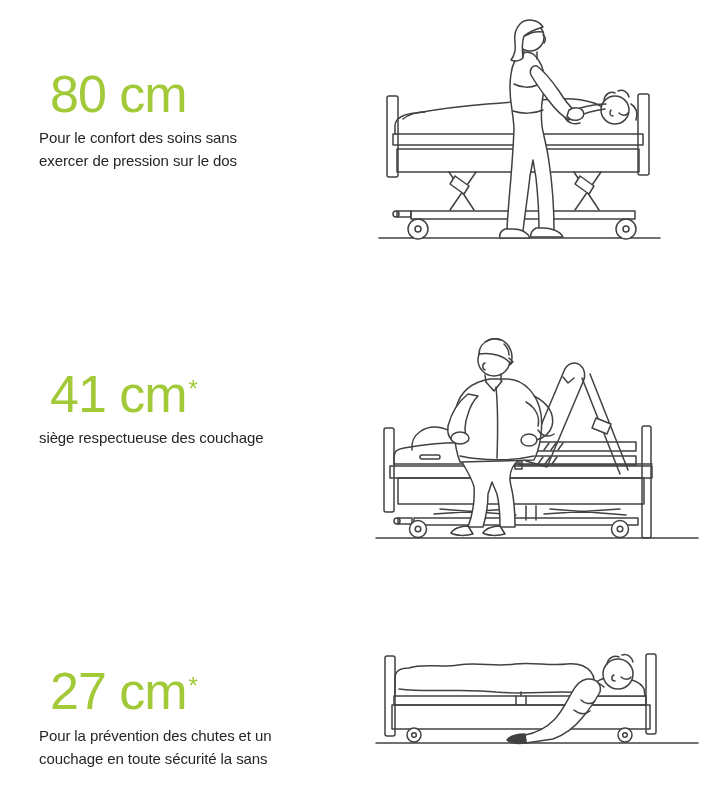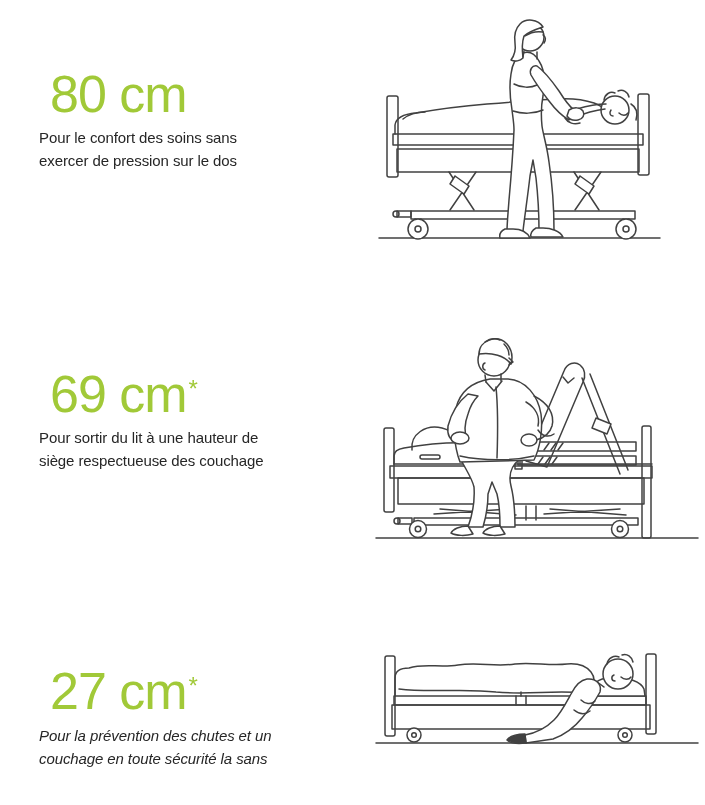--- a/index.html
+++ b/index.html
@@ -16,21 +16,21 @@
   .height .ast{font-size:24px;letter-spacing:0;vertical-align:0.62em;margin-left:2px;}
   .h1pos{top:64px;}
   .h2pos{top:364px;}
   .h3pos{top:661px;}
   .desc{
     position:absolute;left:39px;margin:0;
     font-size:15px;line-height:23px;color:#262626;letter-spacing:-0.1px;
   }
   .d1pos{top:126px;}
   .d2pos{top:426px;}
-  .d3pos{top:724px;font-style:italic;}
+  .d3pos{top:724px;}
   .dline{display:block;}
   .illus{position:absolute;}
   .i1pos{left:373px;top:10px;width:290px;height:235px;}
   .i2pos{left:368px;top:330px;width:335px;height:240px;}
   .i3pos{left:368px;top:616px;width:335px;height:150px;}
   
   .st{stroke:#414141;stroke-width:1.5;fill:none;stroke-linecap:round;stroke-linejoin:round;}
   .wh{fill:#ffffff;}
   .dk{fill:#414141;}
 </style>
@@ -87,23 +87,22 @@
         <circle class="st wh" cx="157" cy="27" r="14"></circle>
         <path class="st wh" d="M170,17 C165,9 153,8 147,14 C142,19 141,26 142,33 C143,40 141,46 138,50 C142,52 147,51 150,48 C149,40 149,32 151,26 C157,21 164,19 170,17 Z"></path>
         <path class="st" d="M152,26 C158,22 164,21 170,22"></path>
         <path class="st" d="M170,25 C173,27 173,30 171,33"></path>
         <path class="st" d="M151,41 L150,47 M164,42 L164,49"></path>
       </g>
     </svg>
   </section>
 
   <section>
-    <h2 class="height h2pos"><span>69 cm</span><sup class="ast">*</sup></h2>
+    <h2 class="height h2pos"><span>41 cm</span><sup class="ast">*</sup></h2>
     <p class="desc d2pos">
-      <span class="dline">Pour sortir du lit à une  hauteur de</span>
       <span class="dline">siège respectueuse des couchage</span>
     </p>
     <svg class="illus i2pos" viewBox="0 0 335 240" aria-hidden="true">
       <g>
         <line class="st" x1="8" y1="208" x2="330" y2="208"></line>
         <rect class="st" x="16" y="98" width="10" height="84" rx="2"></rect>
         <rect class="st" x="274" y="96" width="9" height="112" rx="2"></rect>
         <path class="st" d="M26,134 L26,126 C26,121 30,119 36,118 C58,114 82,112 104,113 C122,114 140,117 152,121 L152,134"></path>
         <rect class="st" x="52" y="125" width="20" height="4" rx="2"></rect>
         <path class="st" d="M44,120 C42,104 58,94 74,98 C86,101 94,110 96,120"></path>

